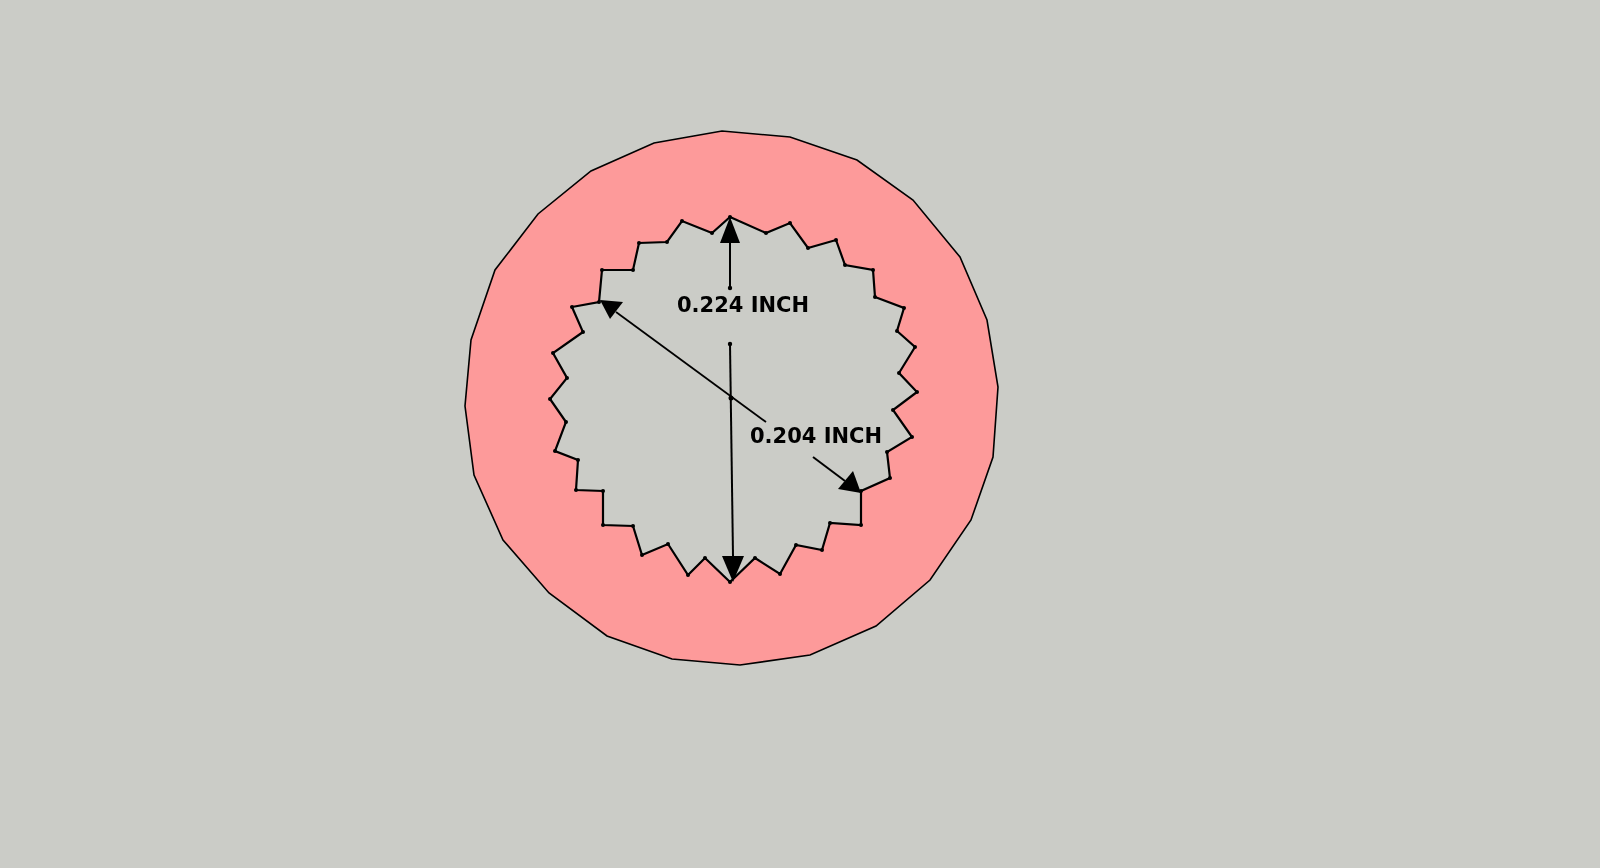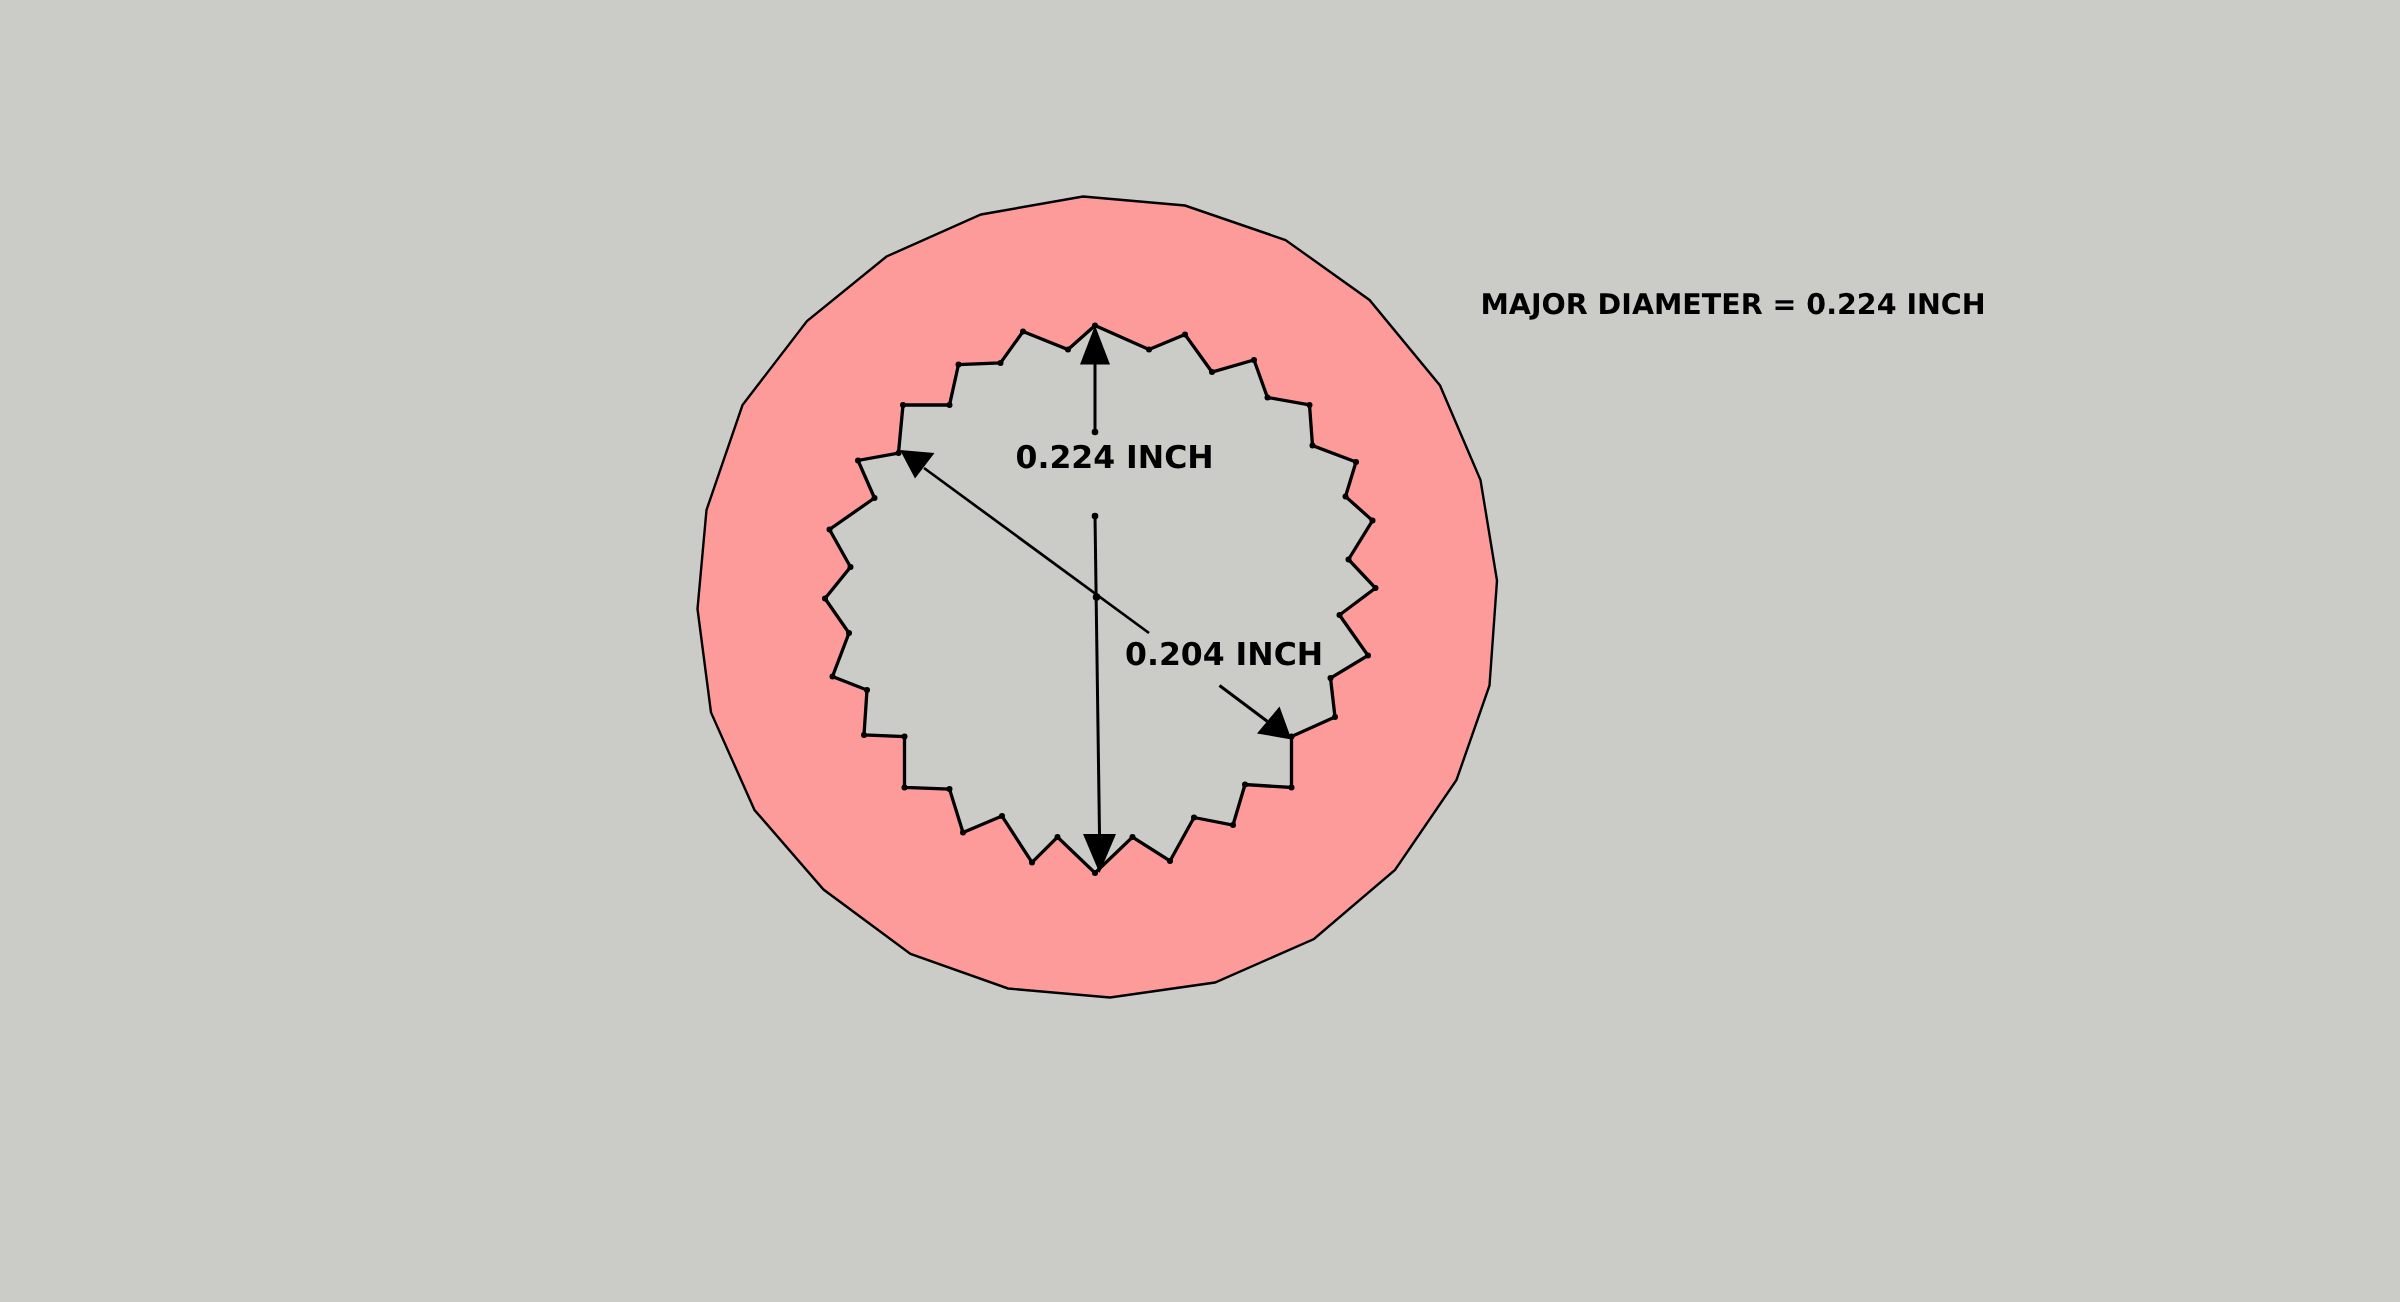--- a/index.html
+++ b/index.html
@@ -85,14 +85,13 @@
   <g stroke="#000" fill="#000">
     <line x1="766" y1="422" x2="616" y2="312" stroke-width="1.8"></line>
     <polygon points="600,300 623,302 610,319" stroke="none"></polygon>
     <line x1="813" y1="457" x2="845" y2="481" stroke-width="2"></line>
     <polygon points="861,493 838,489 853,471" stroke="none"></polygon>
   </g>
   <text class="lbl" x="750" y="443" font-size="21">0.204 INCH</text>
 </svg>
 
 <div class="notes">
-  <div>MAJOR DIAMETER = 0.224 INCH</div>
 </div>
 
 </body></html>

